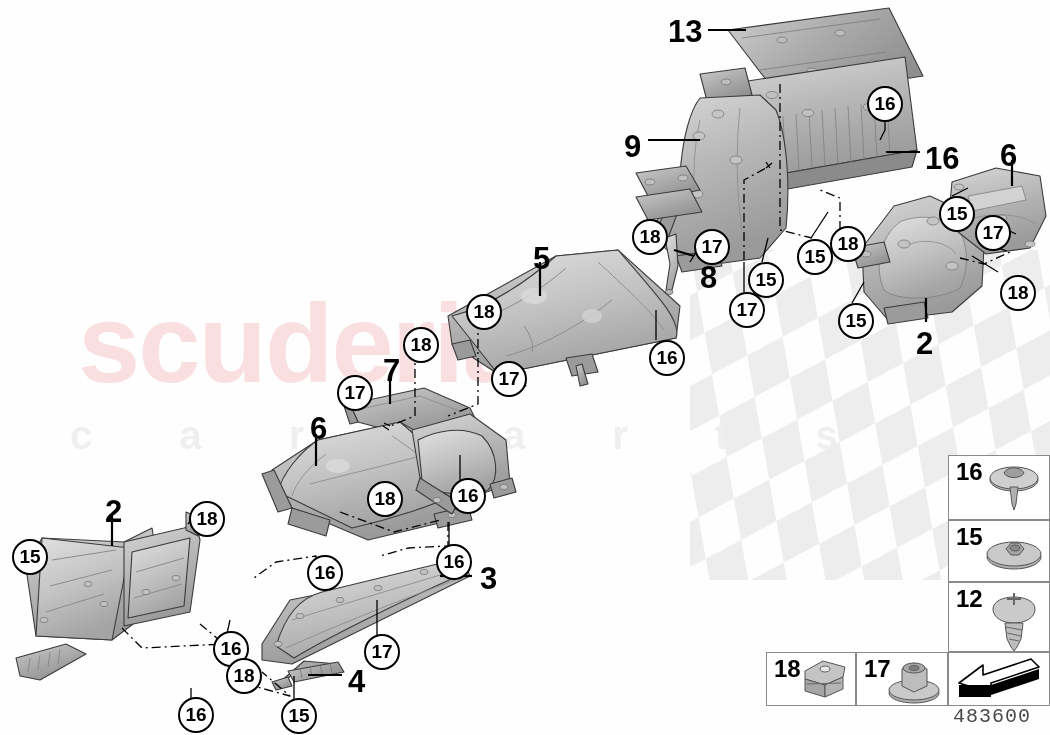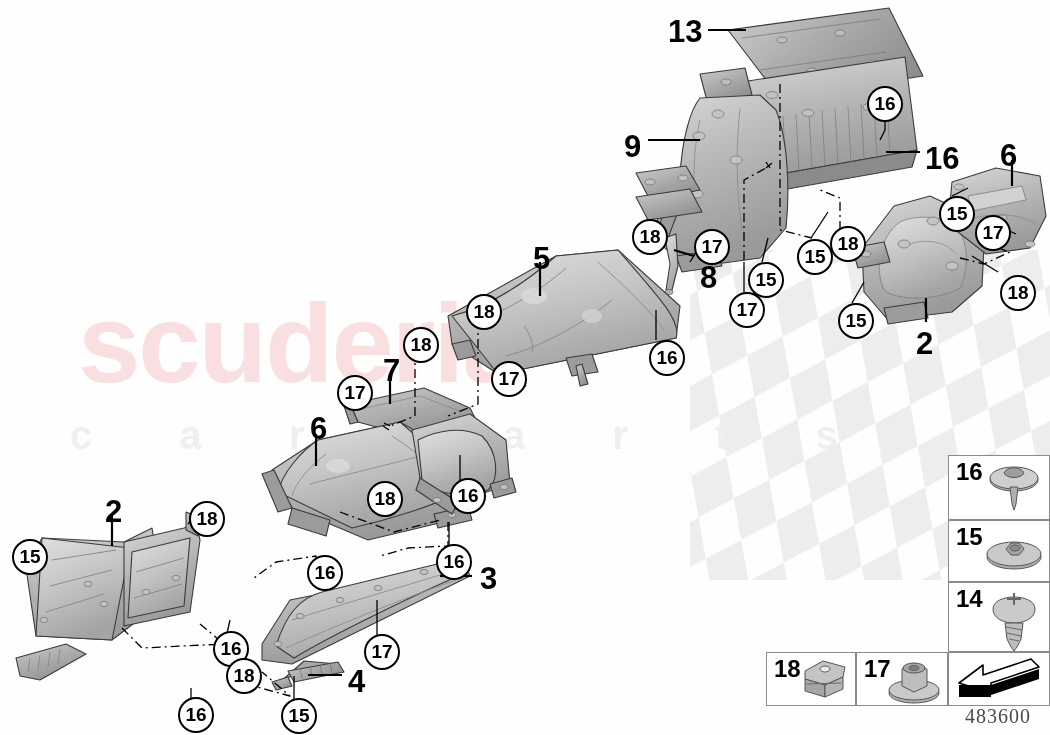--- a/index.html
+++ b/index.html
@@ -121,21 +121,21 @@
     width: 62px;
   }
   .diagram-no {
     position: absolute;
     z-index: 6;
     right: 19px;
     top: 705px;
     font-size: 20px;
     color: #4a4a4a;
     letter-spacing: 1px;
-    font-family: Liberation Serif, serif;
+    font-family: Liberation Mono, monospace;
   }
 </style>
 </head>
 <body>
 
 <div id="page">
 
   <div class="wm-layer">
     <svg class="wm-flag" viewBox="0 0 400 400">
       <defs>
@@ -483,21 +483,21 @@
       <div class="legend-num">15</div>
       <svg class="legend-art" viewBox="0 0 62 58">
         <ellipse cx="31" cy="34" rx="27" ry="12" fill="#b0b0b0" stroke="#555" stroke-width="1"></ellipse>
         <ellipse cx="31" cy="31" rx="27" ry="12" fill="#c9c9c9" stroke="#555" stroke-width="1"></ellipse>
         <path d="M23 26 L28 20 L36 20 L41 26 L36 32 L28 32 Z" fill="#a5a5a5" stroke="#555" stroke-width="1"></path>
         <ellipse cx="32" cy="25" rx="5" ry="3" fill="#8a8a8a" stroke="#555" stroke-width="0.9"></ellipse>
       </svg>
     </div>
 
     <div class="legend-cell" style="left:948px;top:582px;width:102px;height:70px">
-      <div class="legend-num">14</div>
+      <div class="legend-num">12</div>
       <svg class="legend-art" viewBox="0 0 62 66">
         <path d="M10 24 C 10 8 52 8 52 24 C 52 33 42 38 31 38 C 20 38 10 33 10 24 Z" fill="#cacaca" stroke="#555" stroke-width="1"></path>
         <path d="M24 14 L38 14 M31 8 L31 20" stroke="#666" stroke-width="2" fill="none"></path>
         <path d="M22 38 L40 38 L38 54 L34 62 L31 66 L28 62 L24 54 Z" fill="#bdbdbd" stroke="#555" stroke-width="1"></path>
         <g stroke="#666" stroke-width="1" fill="none">
           <path d="M23 42 L39 45"></path>
             <path d="M24 48 L38 51"></path>
             <path d="M26 54 L36 56"></path>
         </g>
       </svg>

